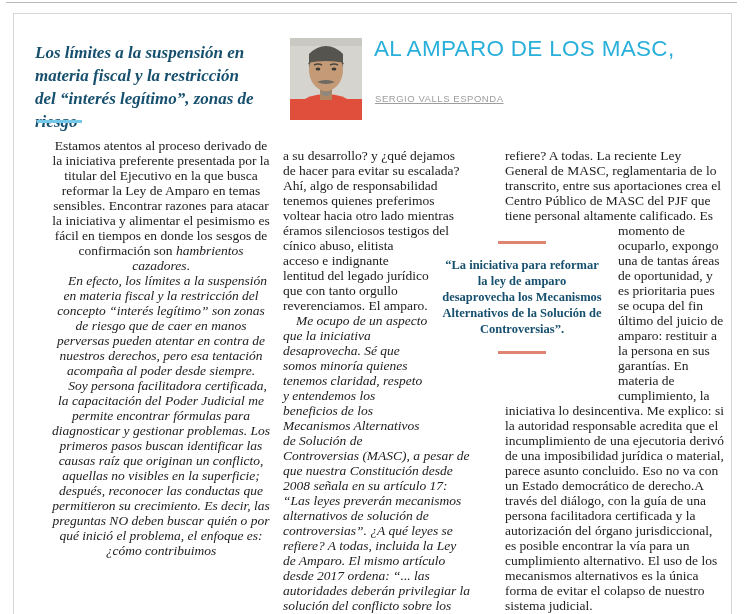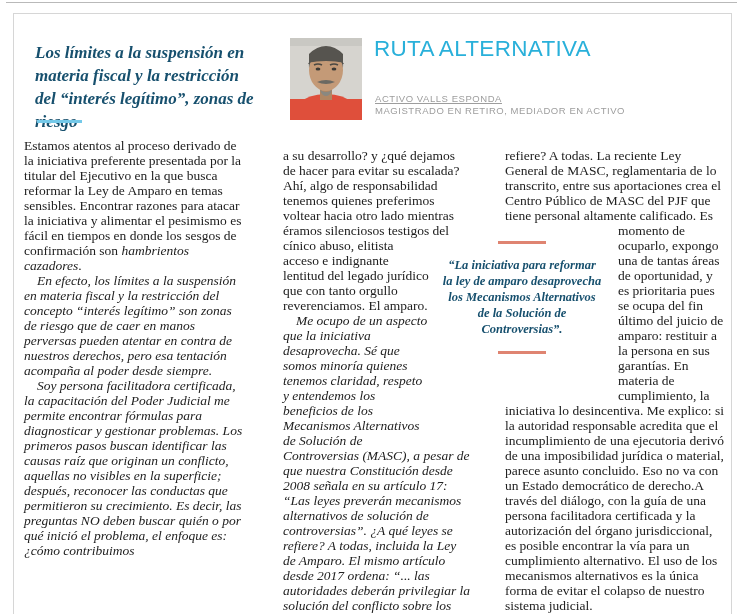--- a/index.html
+++ b/index.html
@@ -22,31 +22,31 @@
     font-family:"Liberation Sans", sans-serif;font-weight:500;
     font-size:22.5px;line-height:24px;color:#29b0da;letter-spacing:0.3px;}
   .byline{position:absolute;left:375px;top:93px;width:330px;
     font-family:"Liberation Sans", sans-serif;font-size:9.5px;line-height:11.5px;
     letter-spacing:0.55px;color:#9d9d9d;}
   .byline .name{text-decoration:underline;}
   
   .col{position:absolute;font-size:13.5px;line-height:15px;color:#212121;text-align:left;}
   .col p{margin:0;}
   .col p.ind{text-indent:13px;font-style:italic;}
-  .col-1{left:24px;top:138px;width:222px;height:474px;}
+  .col-1{left:50px;top:138px;width:222px;height:474px;text-align:center;}
   .col-2{left:283px;top:148px;width:188px;height:466px;}
   .col-3{left:505px;top:148px;width:219px;height:466px;}
   .cut-r{float:right;width:40px;height:198px;}
   .cut-l{float:left;width:113px;height:166px;}
   .ital{font-style:italic;}
   
   .pull-quote{position:absolute;left:438px;top:241px;width:168px;text-align:center;}
   .pq-rule{width:48px;height:3px;background:#df8471;margin:0 auto;}
   .pq-text{margin:13px 4px 14px 4px;
-    font-family:"Liberation Serif", serif;font-style:italic;font-weight:bold;
+    font-family:"Liberation Serif", serif;font-weight:bold;
     font-size:12.5px;line-height:16px;color:#17506e;}
 </style>
 </head>
 <body>
 
 <div class="top-hairline"></div>
 <div class="page-frame"></div>
 
 <div class="kicker">Los límites a la suspensión en materia fiscal y la restricción del “interés legítimo”, zonas de riesgo</div>
 <div class="kicker-rule"></div>
@@ -64,26 +64,25 @@
     <ellipse cx="28" cy="31" rx="2.4" ry="1.6" fill="#3c3a36"></ellipse>
     <ellipse cx="44" cy="31" rx="2.4" ry="1.6" fill="#3c3a36"></ellipse>
     <path d="M24 27 Q28 25 32 27" stroke="#4a4843" stroke-width="1.6" fill="none"></path>
     <path d="M40 27 Q44 25 48 27" stroke="#4a4843" stroke-width="1.6" fill="none"></path>
     <path d="M27 44 Q36 40 45 44 Q36 48 27 44 Z" fill="#6b6962"></path>
     <path d="M30 52 Q36 56 42 52 Q40 58 36 58 Q32 58 30 52 Z" fill="#8a8880"></path>
   </svg>
 </div>
 
 <div class="title">
-  <div>RUTA ALTERNATIVA</div>
+  <div>AL AMPARO DE LOS MASC,</div>
 </div>
 
 <div class="byline">
-  <div class="name">ACTIVO VALLS ESPONDA</div>
-  <div>MAGISTRADO EN RETIRO, MEDIADOR EN ACTIVO</div>
+  <div class="name">SERGIO VALLS ESPONDA</div>
 </div>
 
 <div class="col col-1">
   <p><span>Estamos atentos al proceso derivado de la iniciativa preferente presentada por la titular del Ejecutivo en la que busca reformar la Ley de Amparo en temas sensibles. Encontrar razones para atacar la iniciativa y alimentar el pesimismo es fácil en tiempos en donde los sesgos de confirmación son </span><span class="ital">hambrientos cazadores</span><span>.</span></p>
   <p class="ind">En efecto, los límites a la suspensión en materia fiscal y la restricción del concepto “interés legítimo” son zonas de riesgo que de caer en manos perversas pueden atentar en contra de nuestros derechos, pero esa tentación acompaña al poder desde siempre.</p>
   <p class="ind">Soy persona facilitadora certificada, la capacitación del Poder Judicial me permite encontrar fórmulas para diagnosticar y gestionar problemas. Los primeros pasos buscan identificar las causas raíz que originan un conflicto, aquellas no visibles en la superficie; después, reconocer las conductas que permitieron su crecimiento. Es decir, las preguntas NO deben buscar quién o por qué inició el problema, el enfoque es: ¿cómo contribuimos</p>
 </div>
 
 <div class="col col-2">
   <p><span>a su desarrollo? y ¿qué dejamos de hacer para evitar su escalada? Ahí, algo de responsabilidad tenemos quienes preferimos voltear hacia otro lado mientras éramos silenciosos testigos del cínico </span><span class="cut-r"></span><span>abuso, elitista acceso e indignante lentitud del legado jurídico que con tanto orgullo reverenciamos. El amparo.</span></p>

